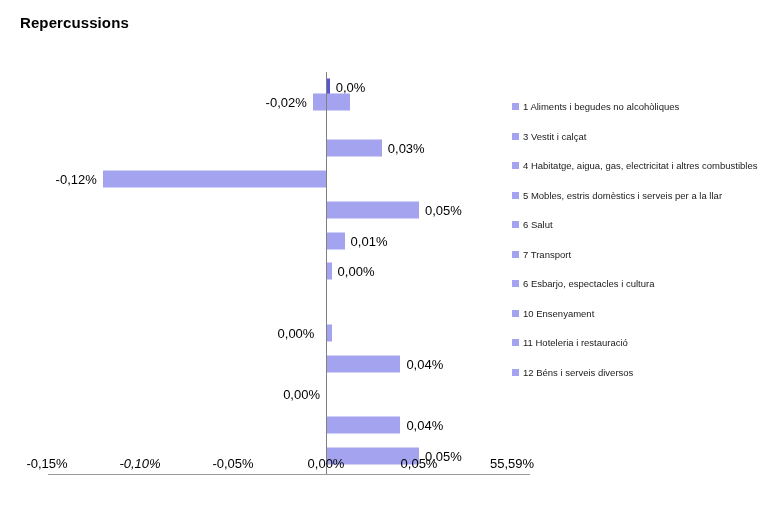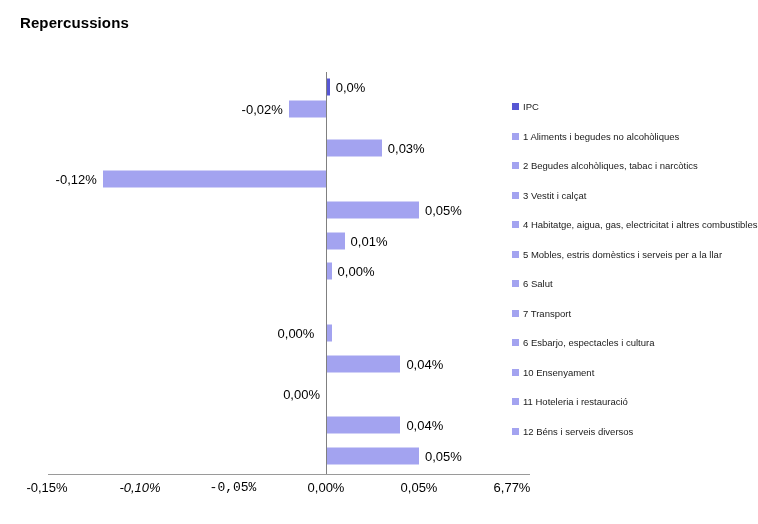--- a/index.html
+++ b/index.html
@@ -81,21 +81,21 @@
     position: absolute;
     left: 48px;
     top: 474px;
     width: 482px;
     height: 1px;
     background: #9a9a9a;
   }
   #x-axis-labels {
     position: absolute;
     left: 0;
-    top: 480px;
+    top: 456px;
     width: 560px;
     height: 20px;
   }
   .x-tick {
     position: absolute;
     font-size: 13px;
     color: #000000;
     transform: translateX(-50%);
     white-space: nowrap;
   }
@@ -132,21 +132,21 @@
 </head>
 <body>
 
 <div id="chart-title">Repercussions</div>
 
 <div id="plot-area">
     <div class="bar-row" style="top: 0px;">
       <div class="bar first-series" title="IPC 0,0%" style="width: 3.72px; left: 326px;"></div>
       <div class="bar-label right" style="left: 335.72px;">0,0%</div>
     </div>
-    <div class="bar-row" style="top: 22px;">
+    <div class="bar-row" style="top: 15px; margin-left: 24px;">
       <div class="bar" title="1 Aliments i begudes no alcohòliques -0,02%" style="width: 37.2px; left: 288.8px;"></div>
       <div class="bar-label left" style="right: 257.2px;">-0,02%</div>
     </div>
     <div class="bar-row" style="top: 61.5385px;">
       <div class="bar" title="2 Begudes alcohòliques, tabac i narcòtics 0,03%" style="width: 55.8px; left: 326px;"></div>
       <div class="bar-label right" style="left: 387.8px;">0,03%</div>
     </div>
     <div class="bar-row" style="top: 92.3077px;">
       <div class="bar" title="3 Vestit i calçat -0,12%" style="width: 223.2px; left: 102.8px;"></div>
       <div class="bar-label left" style="right: 443.2px;">-0,12%</div>
@@ -184,41 +184,33 @@
       <div class="bar-label right" style="left: 425px;">0,05%</div>
     </div>
   </div>
 
 <div id="zero-axis"></div>
 
 <div id="x-axis-line"></div>
 <div id="x-axis-labels">
     <span class="x-tick" style="left: 47px;">-0,15%</span>
     <span class="x-tick" style="left: 140px; font-style: italic;">-0,10%</span>
-    <span class="x-tick" style="left: 233px; font-family: Liberation Mono, monospace;">-0,05%</span>
+    <span class="x-tick" style="left: 233px;">-0,05%</span>
     <span class="x-tick" style="left: 326px;">0,00%</span>
     <span class="x-tick" style="left: 419px;">0,05%</span>
-    <span class="x-tick" style="left: 512px;">6,77%</span>
+    <span class="x-tick" style="left: 512px;">55,59%</span>
   </div>
 
 <div id="legend">
     <div class="legend-item">
-      <span class="legend-swatch first-series"></span>
-      <span class="legend-label">IPC</span>
-    </div>
-    <div class="legend-item">
       <span class="legend-swatch"></span>
       <span class="legend-label">1 Aliments i begudes no alcohòliques</span>
     </div>
     <div class="legend-item">
       <span class="legend-swatch"></span>
-      <span class="legend-label">2 Begudes alcohòliques, tabac i narcòtics</span>
-    </div>
-    <div class="legend-item">
-      <span class="legend-swatch"></span>
       <span class="legend-label">3 Vestit i calçat</span>
     </div>
     <div class="legend-item">
       <span class="legend-swatch"></span>
       <span class="legend-label">4 Habitatge, aigua, gas, electricitat i altres combustibles</span>
     </div>
     <div class="legend-item">
       <span class="legend-swatch"></span>
       <span class="legend-label">5 Mobles, estris domèstics i serveis per a la llar</span>
     </div>

